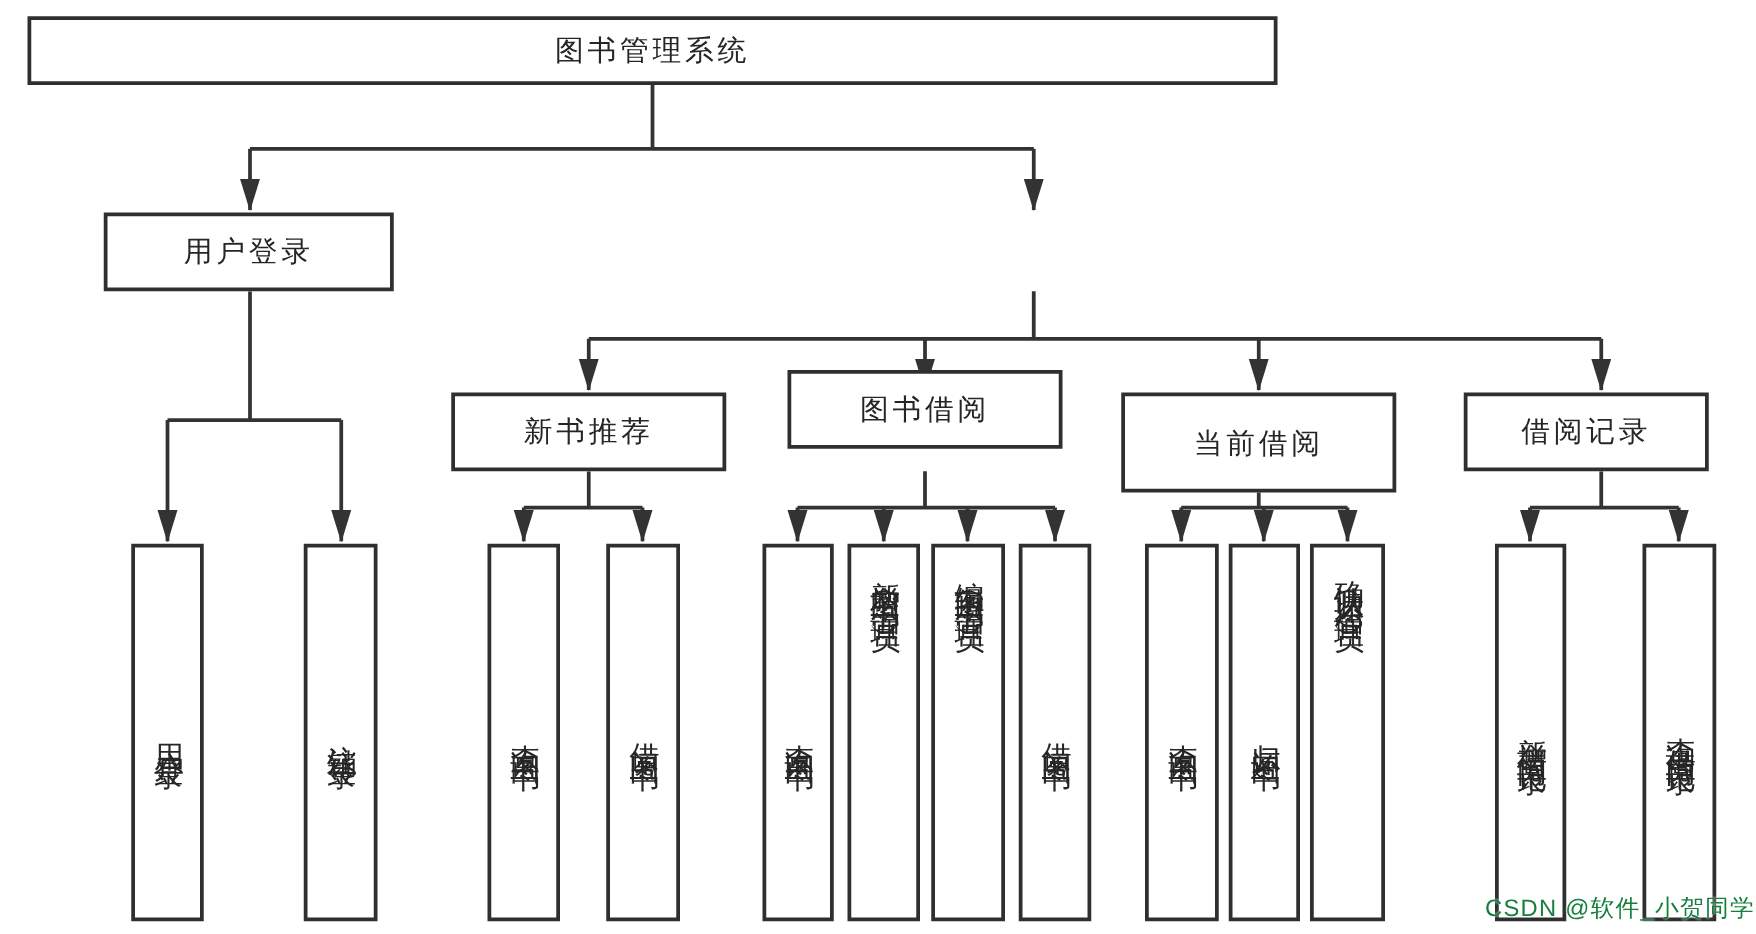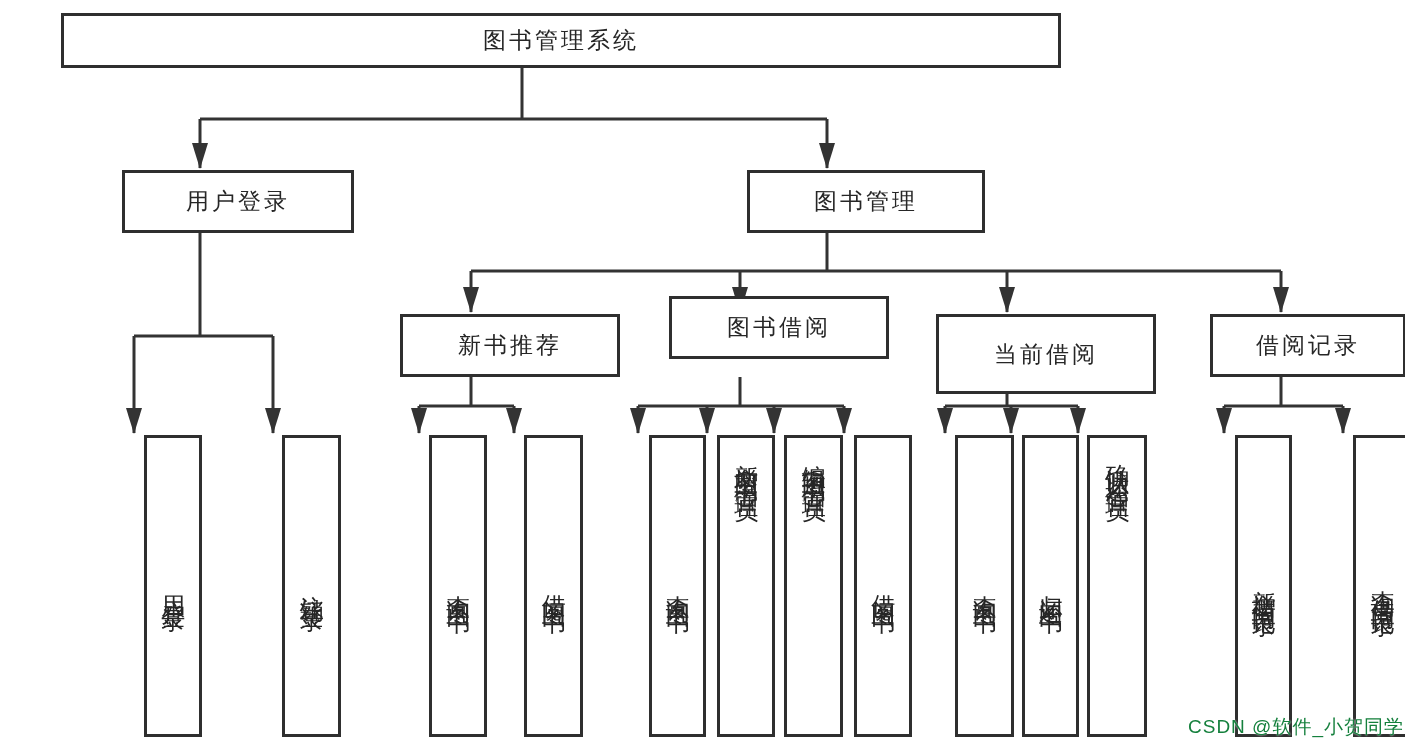--- a/index.html
+++ b/index.html
@@ -13,21 +13,20 @@
   }
   #wires{position:absolute;left:0;top:0;width:1405px;height:747px;}
   .ln{stroke:#333333;stroke-width:3;fill:none;}
   .box{
     position:absolute;
     box-sizing:border-box;
     border:3px solid #2f2f2f;
     background:#ffffff;
     display:flex;align-items:center;justify-content:center;
     text-align:center;
-    margin-left:39px;
   }
   .hbox{font-size:23px;letter-spacing:3px;}
   .leaf{
     top:435px;height:302px;
     font-size:24px;
   }
   .vtext{
     writing-mode:vertical-rl;
     text-orientation:mixed;
     letter-spacing:5px;
@@ -92,23 +91,20 @@
     <line class="ln" x1="1343" y1="406" x2="1343" y2="433" marker-end="url(#arrow)"></line>
   </svg>
 
   <div class="box hbox" style="left:22px;top:13px;width:1000px;height:55px">
     <span>图书管理系统</span>
   </div>
 
   <div class="box hbox" style="left:83px;top:170px;width:232px;height:63px">
     <span>用户登录</span>
   </div>
-  <div class="box hbox" style="left:708px;top:170px;width:238px;height:63px">
-    <span>图书管理</span>
-  </div>
 
   <div class="box hbox" style="left:361px;top:314px;width:220px;height:63px">
     <span>新书推荐</span>
   </div>
   <div class="box hbox" style="left:630px;top:296px;width:220px;height:63px">
     <span>图书借阅</span>
   </div>
   <div class="box hbox" style="left:897px;top:314px;width:220px;height:80px">
     <span>当前借阅</span>
   </div>

